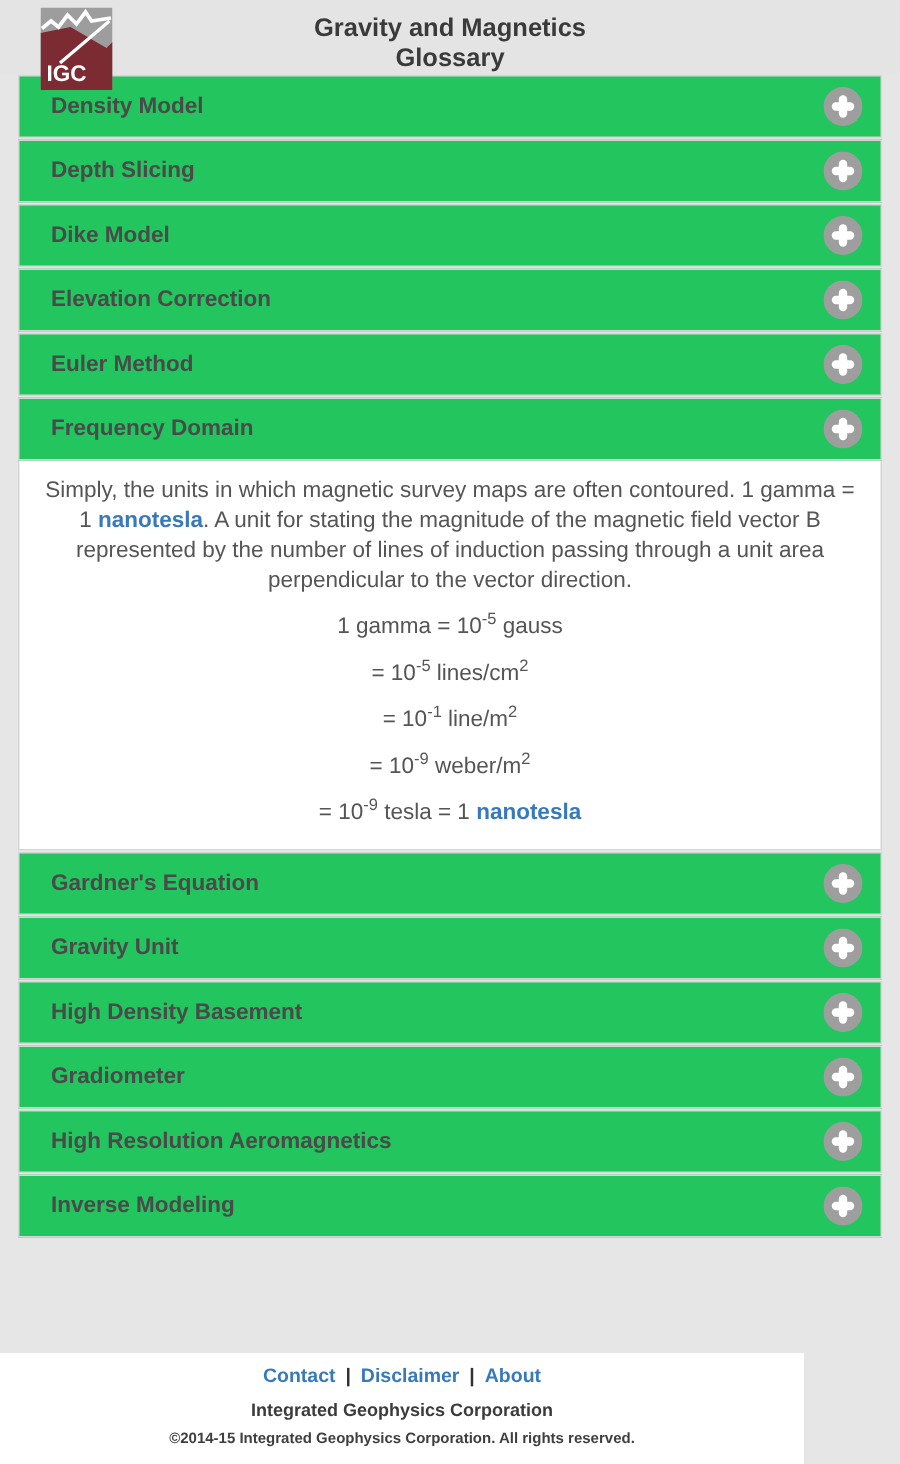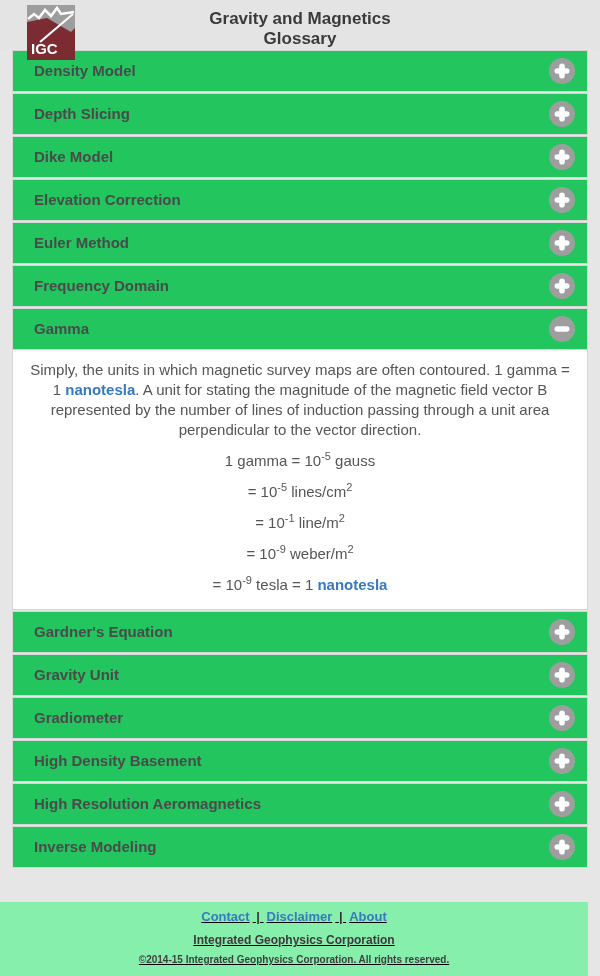--- a/index.html
+++ b/index.html
@@ -35,22 +35,22 @@
   .acc-panel {
     background:#ffffff; border:1px solid #d6d6d6; border-top:none;
     margin:-1px 0 1px 0; padding:10px 16px 14px 16px;
     color:#555555; font-size:15px; line-height:20px;text-align:center;
   }
   .acc-panel p { margin:0; }
   .formula { margin:11px 0 0 0 !important; }
   sup { font-size:11px; line-height:0; }
   .lnk { color:#3879bd; font-weight:bold; text-decoration:none; }
   .footer {
-    position:fixed; bottom:0; left:0; width:588px; height:74px;
-    background:#86efac; text-align:center; z-index:10;text-decoration:underline;
+    position:fixed; bottom:0; left:0; width:536px; height:74px;
+    background:#ffffff; text-align:center; z-index:10;
   }
   .footer-links { padding-top:7px; font-size:13px; font-weight:bold; color:#333; }
   .footer-links .sep { margin:0 3px; color:#333333; }
   .company { font-size:12px; font-weight:bold; color:#3b3b3b; margin-top:9px; }
   .copyright { font-size:10px; font-weight:bold; color:#3f3f3f; margin-top:7px; }
 </style>
 </head>
 <body>
 
 <div class="header">
@@ -127,30 +127,20 @@
   </div>
     <div class="acc-row">
     <span class="acc-label">Frequency Domain</span>
     <span class="acc-icon">
       <svg class="svg-plus" width="26" height="26" viewBox="0 0 26 26">
         <circle cx="13" cy="13" r="13" fill="#9e9e9e"></circle>
         <rect x="5.5" y="10.2" width="15" height="5.6" rx="2.8" fill="#ffffff"></rect>
         <rect x="10.2" y="5.5" width="5.6" height="15" rx="2.8" fill="#ffffff"></rect>
       </svg>
 
-    </span>
-  </div>
-    <div class="acc-row">
-    <span class="acc-label">Gamma</span>
-    <span class="acc-icon">
-
-      <svg class="svg-minus" width="26" height="26" viewBox="0 0 26 26">
-        <circle cx="13" cy="13" r="13" fill="#9e9e9e"></circle>
-        <rect x="5.5" y="10.2" width="15" height="5.6" rx="2.8" fill="#ffffff"></rect>
-      </svg>
     </span>
   </div>
     <div class="acc-panel" id="gamma-panel">
   <p>Simply, the units in which magnetic survey maps are often contoured. 1 gamma = 1 <a class="lnk" href="#">nanotesla</a>. A unit for stating the magnitude of the magnetic field vector B represented by the number of lines of induction passing through a unit area perpendicular to the vector direction.</p>
   <div id="formulas">
         <p class="formula">1 gamma = 10<sup>-5</sup> gauss</p>
         <p class="formula">= 10<sup>-5</sup> lines/cm<sup>2</sup></p>
         <p class="formula">= 10<sup>-1</sup> line/m<sup>2</sup></p>
         <p class="formula">= 10<sup>-9</sup> weber/m<sup>2</sup></p>
         <p class="formula">= 10<sup>-9</sup> tesla = 1 <a class="lnk" href="#">nanotesla</a></p>
@@ -172,32 +162,32 @@
     <span class="acc-icon">
       <svg class="svg-plus" width="26" height="26" viewBox="0 0 26 26">
         <circle cx="13" cy="13" r="13" fill="#9e9e9e"></circle>
         <rect x="5.5" y="10.2" width="15" height="5.6" rx="2.8" fill="#ffffff"></rect>
         <rect x="10.2" y="5.5" width="5.6" height="15" rx="2.8" fill="#ffffff"></rect>
       </svg>
 
     </span>
   </div>
     <div class="acc-row">
+    <span class="acc-label">High Density Basement</span>
+    <span class="acc-icon">
+      <svg class="svg-plus" width="26" height="26" viewBox="0 0 26 26">
+        <circle cx="13" cy="13" r="13" fill="#9e9e9e"></circle>
+        <rect x="5.5" y="10.2" width="15" height="5.6" rx="2.8" fill="#ffffff"></rect>
+        <rect x="10.2" y="5.5" width="5.6" height="15" rx="2.8" fill="#ffffff"></rect>
+      </svg>
+
+    </span>
+  </div>
+    <div class="acc-row">
     <span class="acc-label">Gradiometer</span>
-    <span class="acc-icon">
-      <svg class="svg-plus" width="26" height="26" viewBox="0 0 26 26">
-        <circle cx="13" cy="13" r="13" fill="#9e9e9e"></circle>
-        <rect x="5.5" y="10.2" width="15" height="5.6" rx="2.8" fill="#ffffff"></rect>
-        <rect x="10.2" y="5.5" width="5.6" height="15" rx="2.8" fill="#ffffff"></rect>
-      </svg>
-
-    </span>
-  </div>
-    <div class="acc-row">
-    <span class="acc-label">High Density Basement</span>
     <span class="acc-icon">
       <svg class="svg-plus" width="26" height="26" viewBox="0 0 26 26">
         <circle cx="13" cy="13" r="13" fill="#9e9e9e"></circle>
         <rect x="5.5" y="10.2" width="15" height="5.6" rx="2.8" fill="#ffffff"></rect>
         <rect x="10.2" y="5.5" width="5.6" height="15" rx="2.8" fill="#ffffff"></rect>
       </svg>
 
     </span>
   </div>
     <div class="acc-row">

